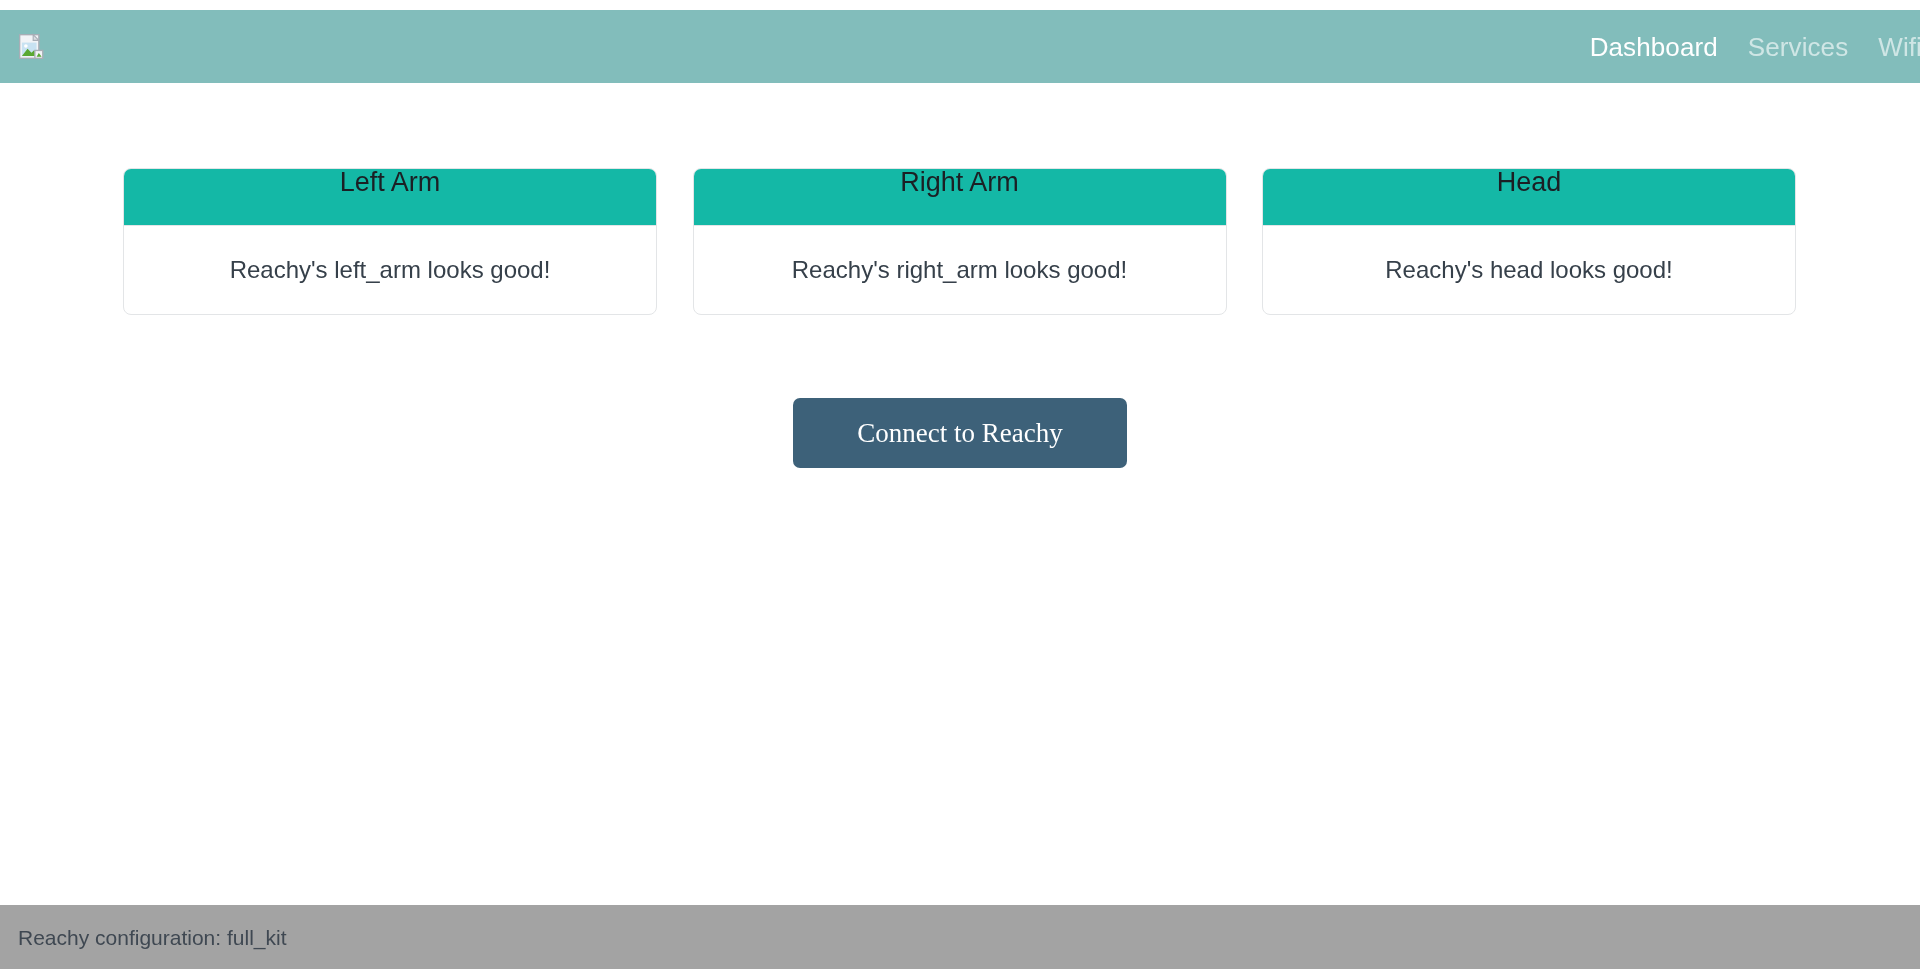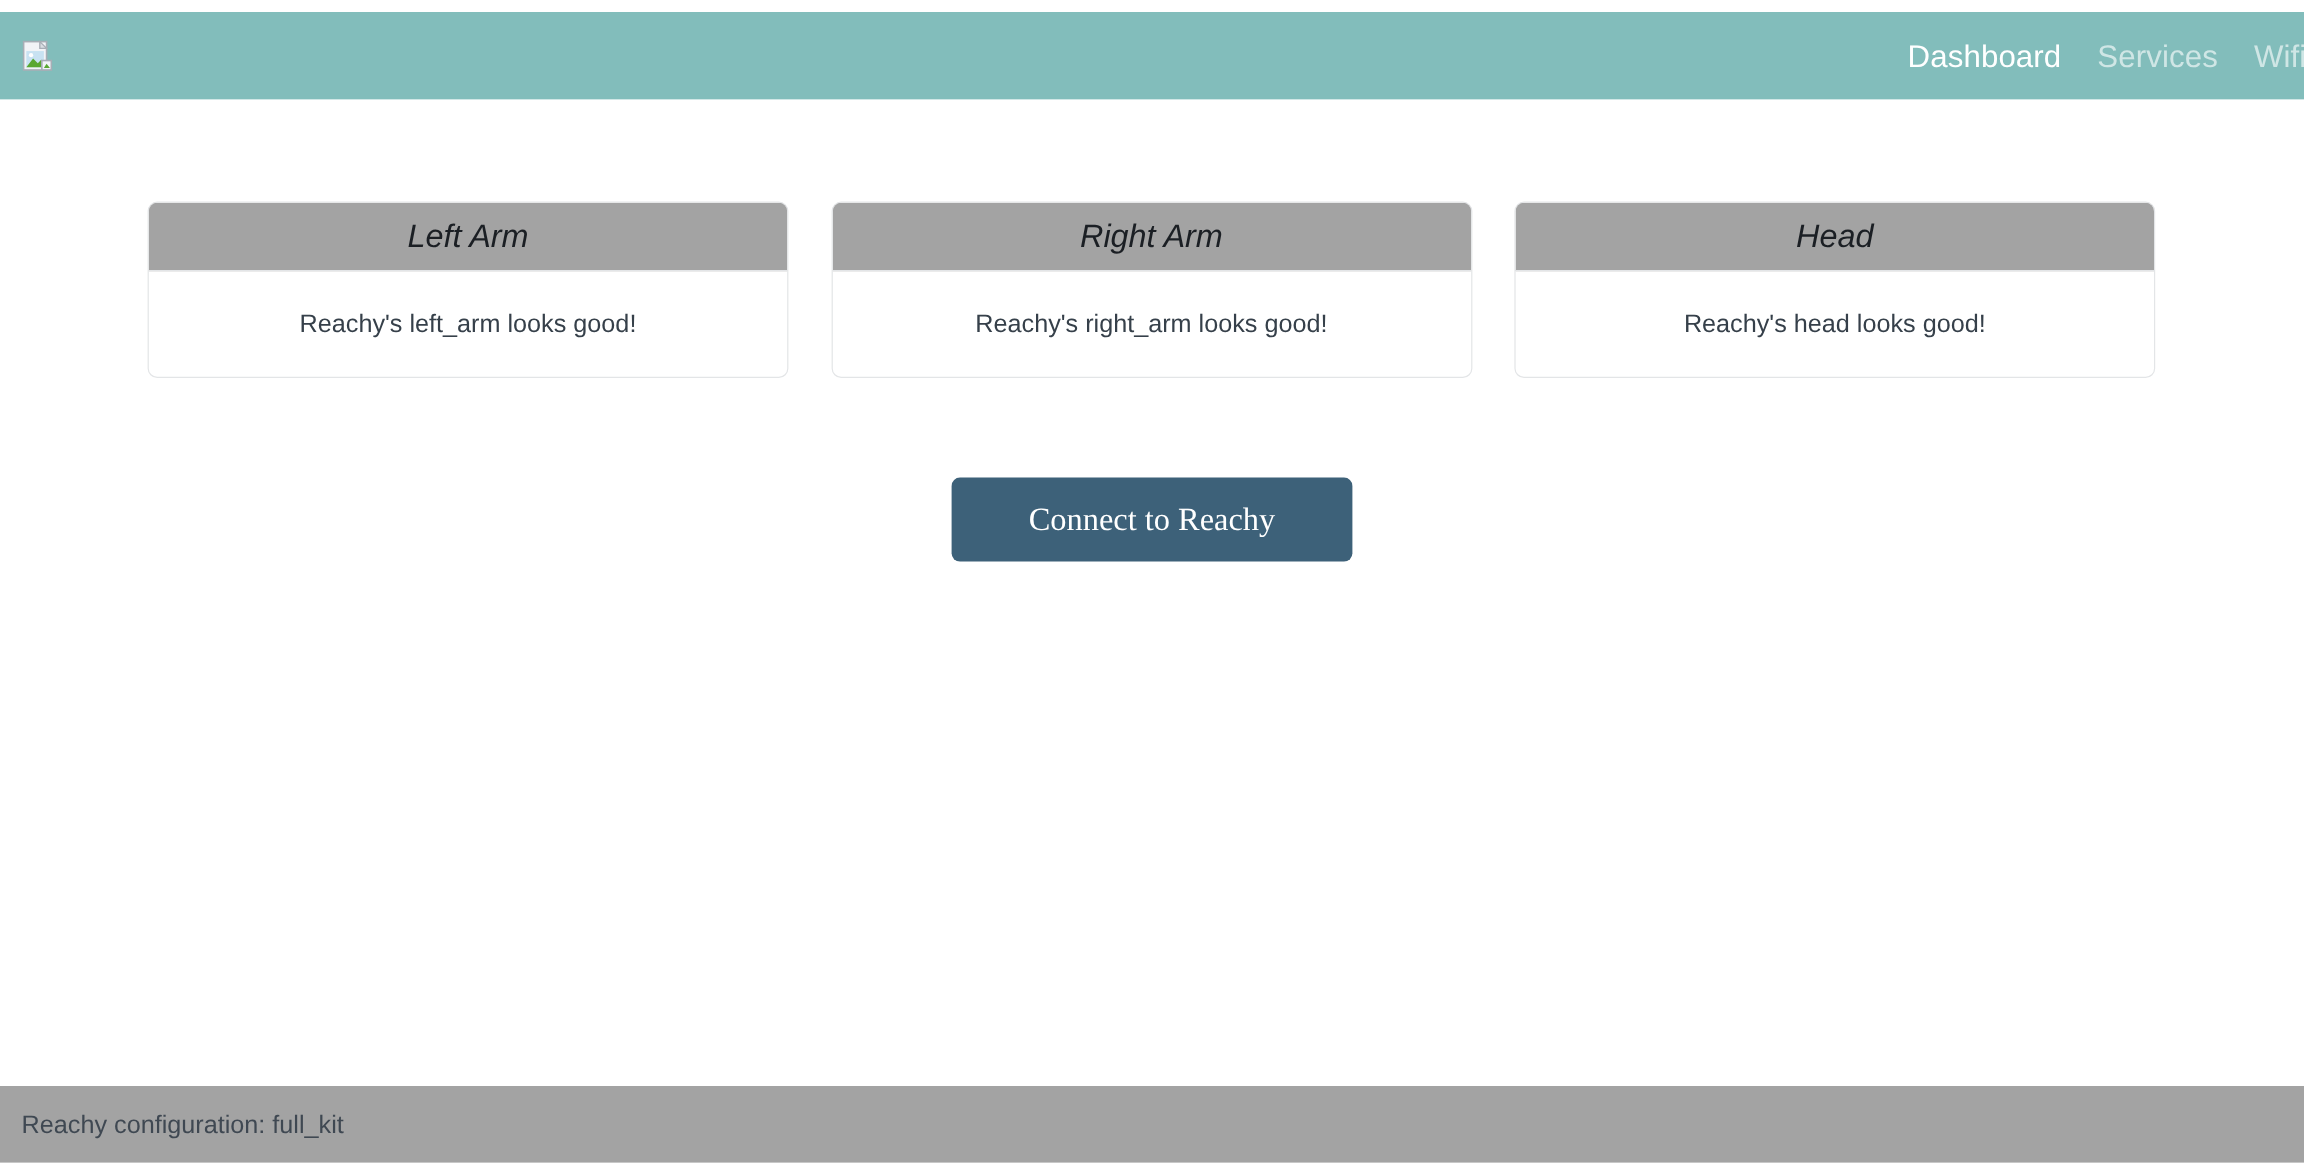--- a/index.html
+++ b/index.html
@@ -80,45 +80,43 @@
 
   .card {
     width: 534px;
     background: #ffffff;
     border: 1px solid #e3e5e7;
     border-radius: 8px;
     overflow: hidden;
   }
 
   .card-header {
-    background: #a3a3a3;
+    background: #14b8a6;
     border-bottom: 1px solid #e3e5e7;
     height: 57px;
     display: flex;
-    align-items: center;
-    justify-content: center;
-    font-style: italic;
+    justify-content: center;
   }
 
   .card-title {
     font-size: 27px;
     font-weight: 400;
     color: #1b1f24;
     line-height: 1;
   }
 
   .card-body {
     height: 88px;
     display: flex;
     align-items: center;
     justify-content: center;
   }
 
   .card-text {
-    font-size: 21px;
+    font-size: 24px;
     font-weight: 400;
     color: #36404a;
     line-height: 1;
   }
 
   
   .button-wrap {
     position: absolute;
     left: 0;
     right: 0;

